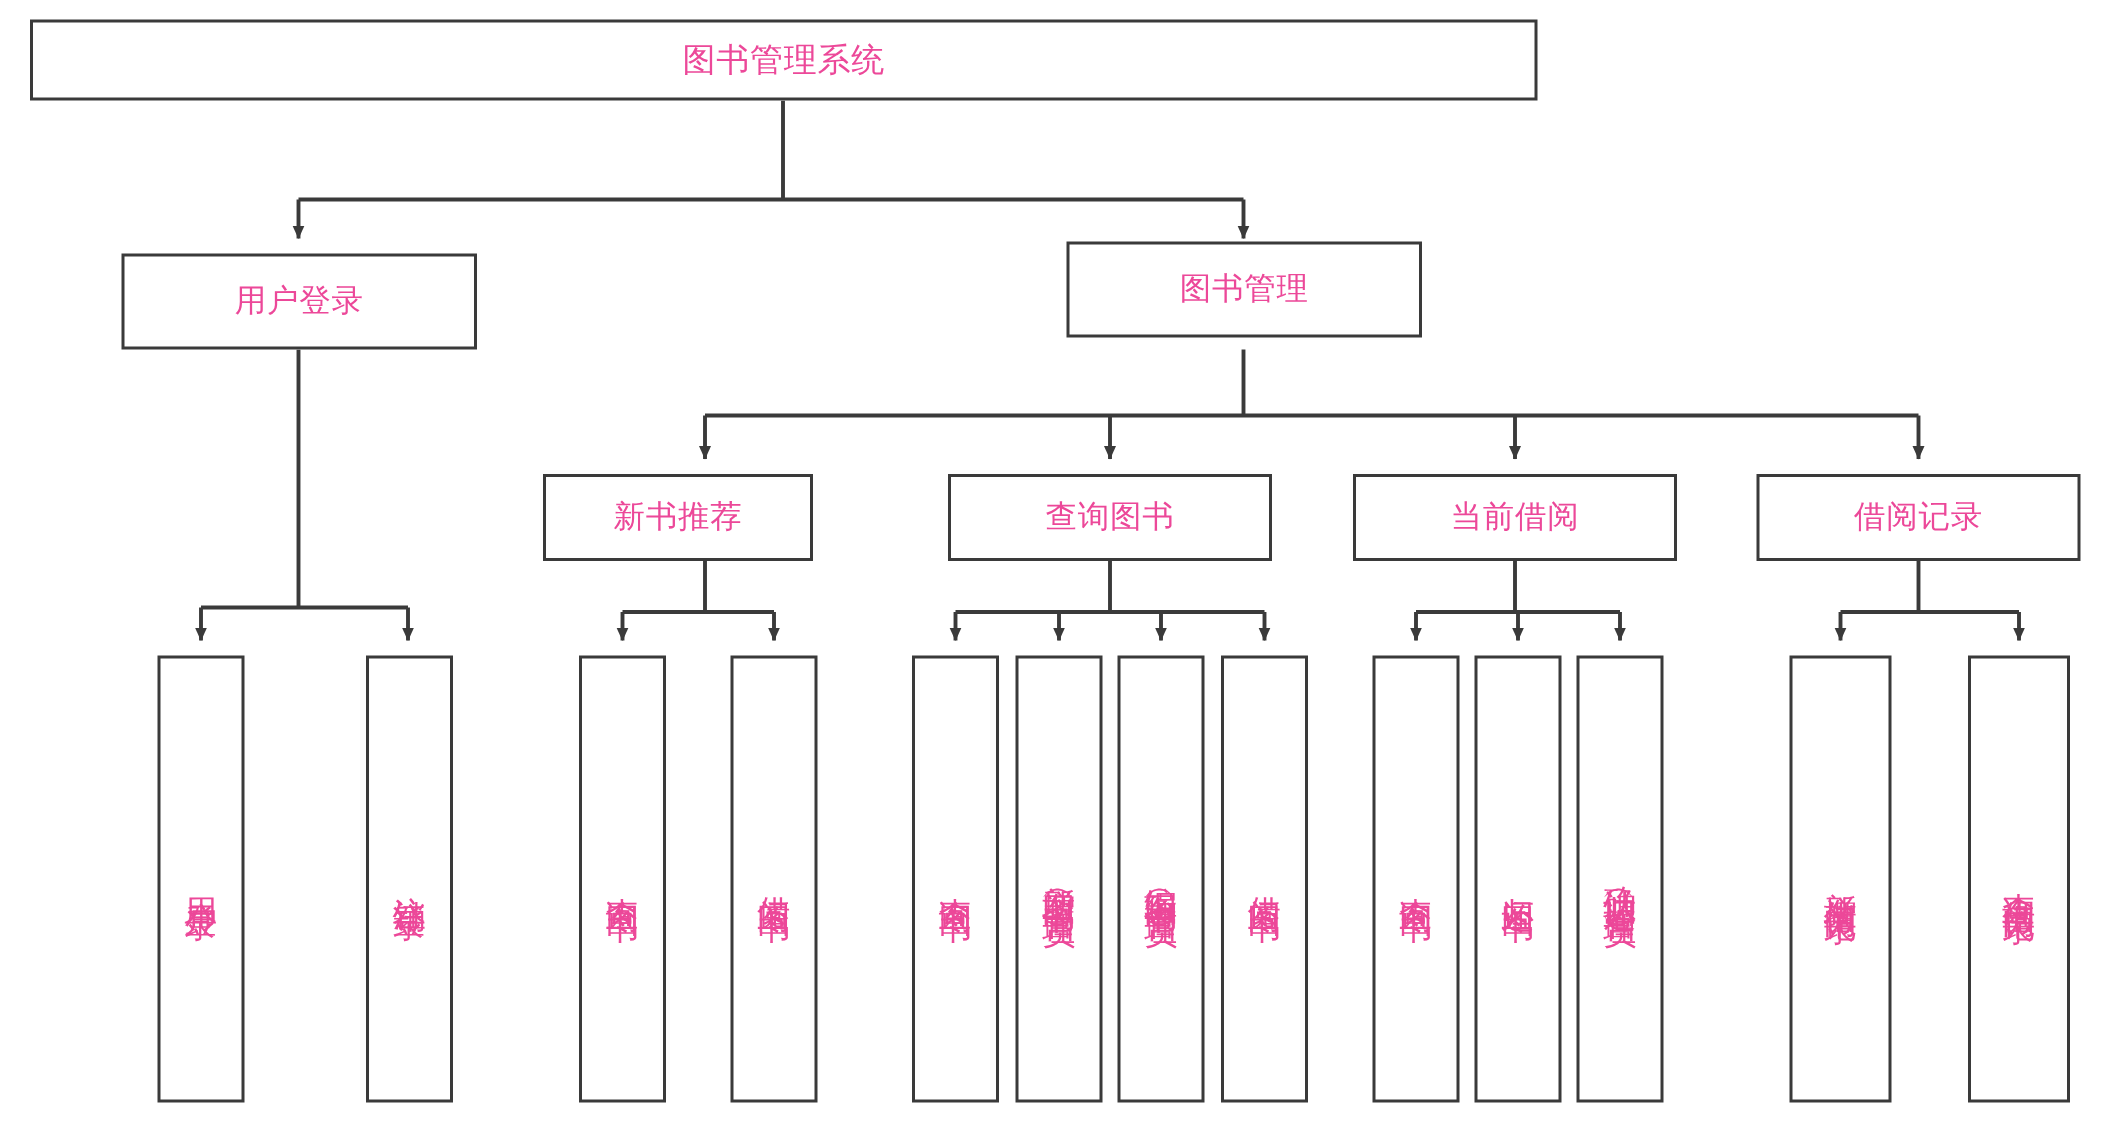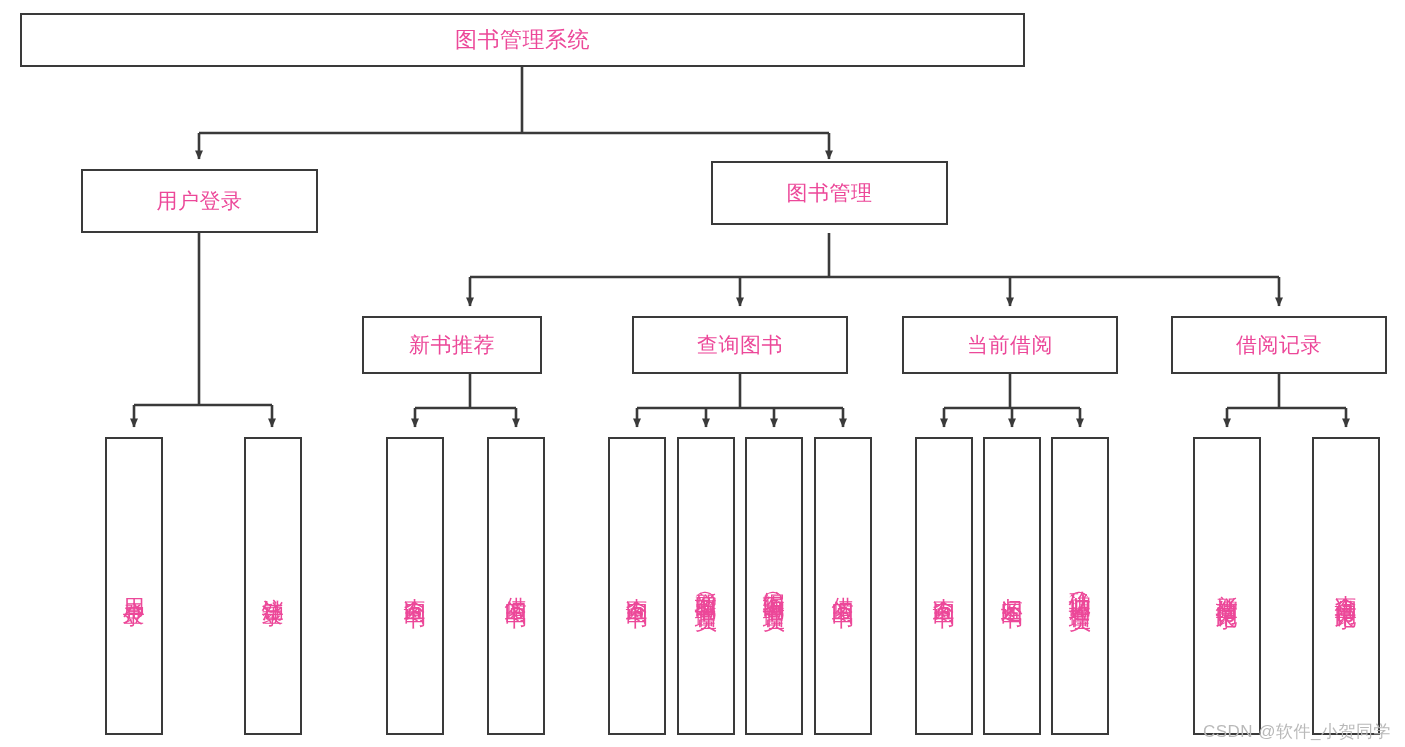--- a/index.html
+++ b/index.html
@@ -187,14 +187,13 @@
         <span class="lbl">确认归还（管理员）</span>
       </div>
       <div class="node vert" style="left: 1193px; top: 437px; width: 68px; height: 298px;">
         <span class="lbl">新增借阅记录</span>
       </div>
       <div class="node vert" style="left: 1312px; top: 437px; width: 68px; height: 298px;">
         <span class="lbl">查询借阅记录</span>
       </div>
     </div>
 
-  <div class="watermark">CSDN @软件_小贺同学</div>
 </div>
 
 </body></html>

